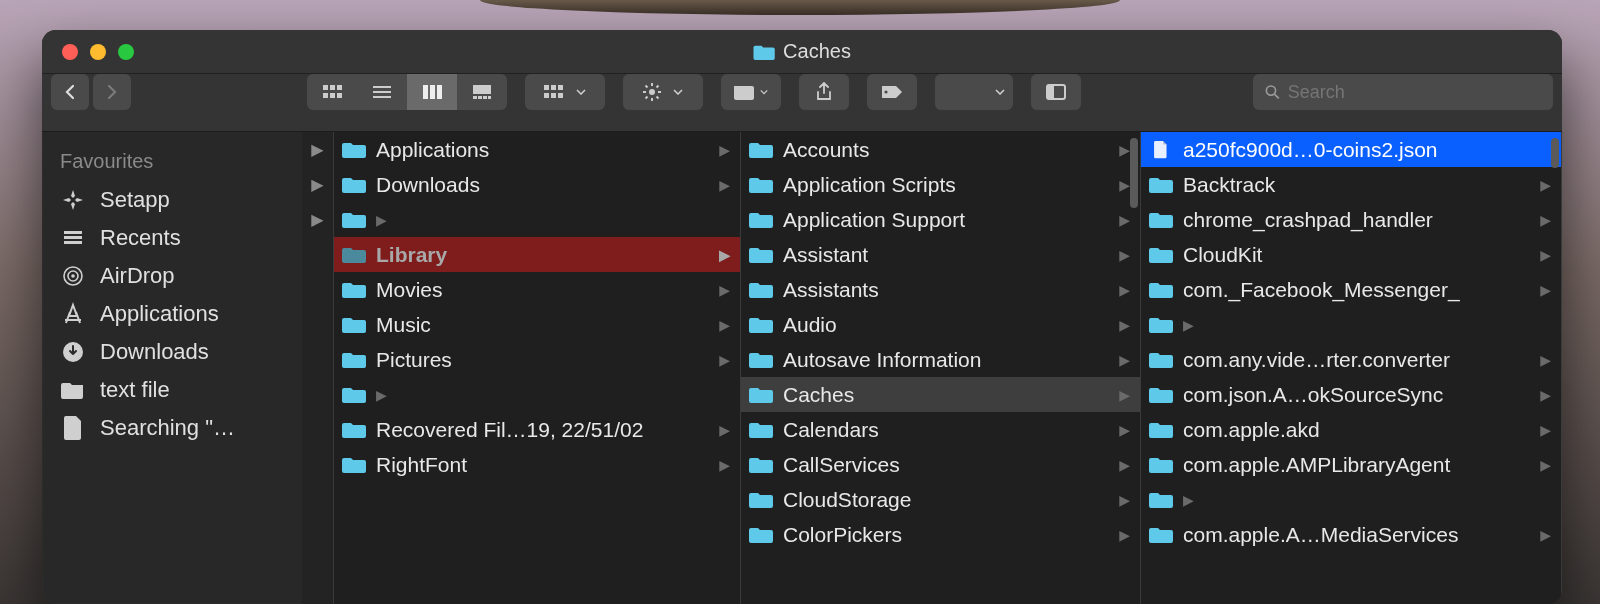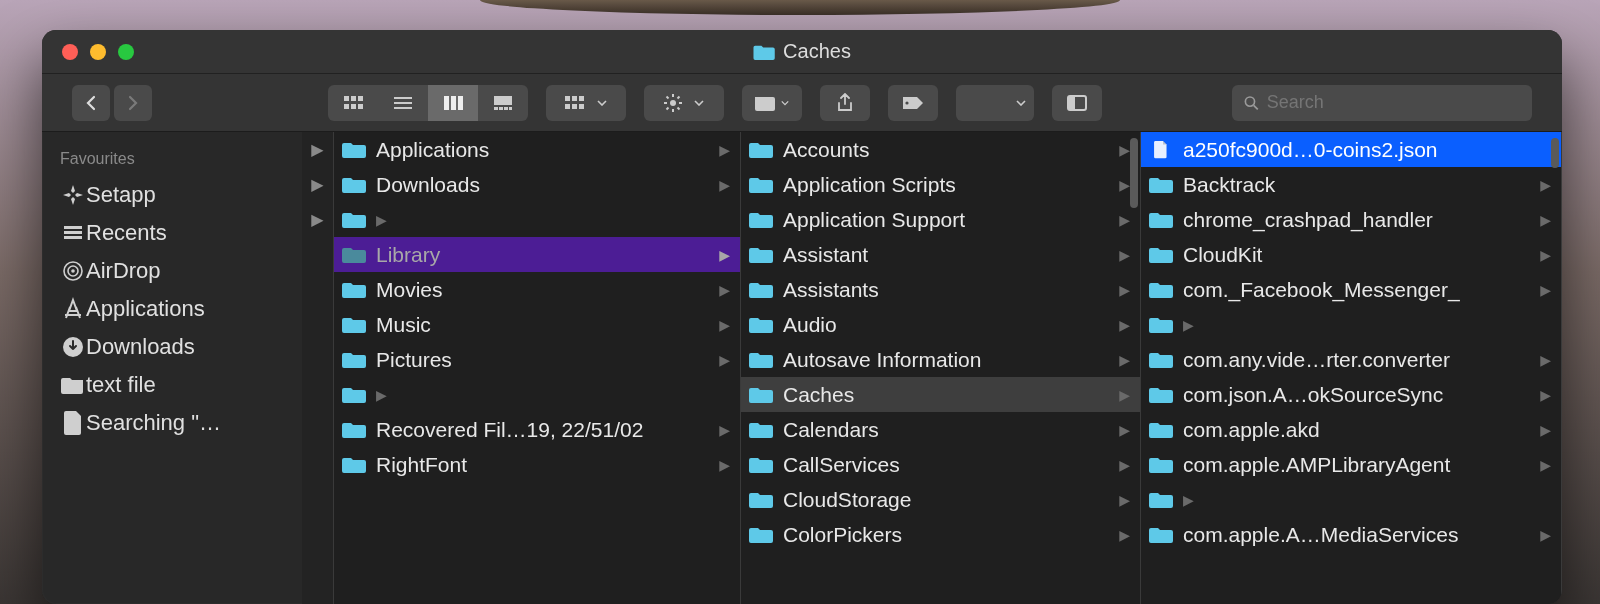--- a/index.html
+++ b/index.html
@@ -4,49 +4,49 @@
 <style>
 * { margin: 0; padding: 0; box-sizing: border-box; font-family: -apple-system, "Helvetica Neue", Arial, sans-serif; }
 body { background: linear-gradient(180deg,#b9a5b8 0%,#7a6a66 45%,#3b3634 100%); width:1600px; height:604px; overflow:hidden; position:relative; }
 .wallpaper-mountain { position:absolute; top:0; left:30%; width:40%; height:15px; border-radius:0 0 50% 50%/0 0 100% 100%; background:linear-gradient(#6a5a4a,#3a3028); }
 .window { position:absolute; left:42px; top:30px; width:1520px; height:574px; background:#2a2a2a; border-radius:14px; box-shadow:0 30px 60px rgba(0,0,0,.6), inset 0 0 0 1px rgba(255,255,255,.04); overflow:hidden; display:flex; flex-direction:column; }
 .titlebar { height:44px; display:flex; align-items:center; position:relative; background:#343434; border-bottom:1px solid rgba(0,0,0,.35); }
 .traffic { display:flex; gap:12px; padding-left:20px; }
 .tl { width:16px; height:16px; border-radius:50%; }
 .title-center { position:absolute; left:50%; transform:translateX(-50%); display:flex; align-items:center; gap:8px; color:#ddd; font-size:20px; }
 .folder-glyph { width:22px; height:16px; }
-.toolbar { height:58px; background:#343434; display:flex; align-items:center; gap:18px; padding:0 30px; border-bottom:1px solid rgba(0,0,0,.45); }
+.toolbar { height:58px; background:#343434; display:flex; align-items:flex-start; gap:18px; padding:0 9px; border-bottom:1px solid rgba(0,0,0,.45); }
 .tbtn { background:#4a4a4a; height:36px; border-radius:6px; display:flex; align-items:center; justify-content:center; color:#d0d0d0; border:none; cursor:pointer; }
 .tbtn.dis { color:#7a7a7a; }
 .nav-pair { display:flex; gap:4px; }
 .nav-pair .tbtn { width:38px; }
 .view-seg { display:flex; background:#4a4a4a; border-radius:6px; overflow:hidden; height:36px; }
 .view-seg .seg { width:50px; display:flex; align-items:center; justify-content:center; color:#ccc; cursor:pointer; }
 .view-seg .seg.active { background:#6a6a6a; }
 .wdrop { width:80px; gap:6px; }
 .wicon { width:50px; }
 .search { flex:0 0 300px; margin-left:auto; height:36px; background:#4a4a4a; border-radius:6px; display:flex; align-items:center; padding:0 12px; gap:8px; color:#9a9a9a; position:relative; }
 .search input { background:transparent; border:none; outline:none; color:#ddd; font-size:18px; width:100%; }
 .body { flex:1; display:flex; min-height:0; }
 .sidebar { width:260px; background:rgba(40,40,40,.6); padding-top:14px; overflow:hidden; }
-.side-head { color:#8a8a8a; font-size:16px; padding:4px 18px 8px; }
-.side-item { display:flex; align-items:center; padding:6px 18px; color:#e0e0e0; font-size:22px; cursor:pointer; }
+.side-head { color:#8a8a8a; font-size:20px; padding:4px 18px 8px; }
+.side-item { display:flex; align-items:center; gap:14px; padding:6px 18px; color:#e0e0e0; font-size:22px; cursor:pointer; }
 .side-icon { width:26px; height:26px; display:flex; align-items:center; justify-content:center; color:#bfbfbf; }
 .columns { flex:1; display:flex; background:#1f1f1f; min-width:0; }
 .col { border-right:1px solid #3a3a3a; overflow:hidden; display:flex; flex-direction:column; position:relative; }
 .col0 { width:32px; background:#232323; }
 .col0 .disc { height:35px; display:flex; align-items:center; justify-content:center; color:#8a8a8a; }
 .col1 { width:407px; }
 .col2 { width:400px; }
 .col3 { flex:1; }
 .row { height:35px; display:flex; align-items:center; padding:0 10px 0 8px; gap:10px; color:#e8e8e8; font-size:21px; cursor:pointer; white-space:nowrap; }
 .row .ficon { width:24px; height:18px; flex:0 0 24px; }
 .row .label { flex:1; overflow:hidden; text-overflow:ellipsis; }
 .row .chev { color:#6a6a6a; font-size:14px; }
-.row.sel-grey { background:#4c1d95; color:#a8a8a8; }
+.row.sel-grey { background:#7f1d1d; color:#a8a8a8;font-weight:bold; }
 .row.sel-grey .chev { color:#a8a8a8; }
 .row.sel-grey2 { background:#3e3e3e; }
 .row.sel-blue { background:#0a5fff; color:#fff; }
 .col-scroll { position:absolute; right:2px; top:4px; bottom:4px; width:8px; }
 .col-thumb { position:absolute; right:0; width:8px; border-radius:4px; background:#5a5a5a; }
 svg { display:block; }
 .empty-drop { flex:0 0 78px; }
 </style>
 </head>
 <body>

